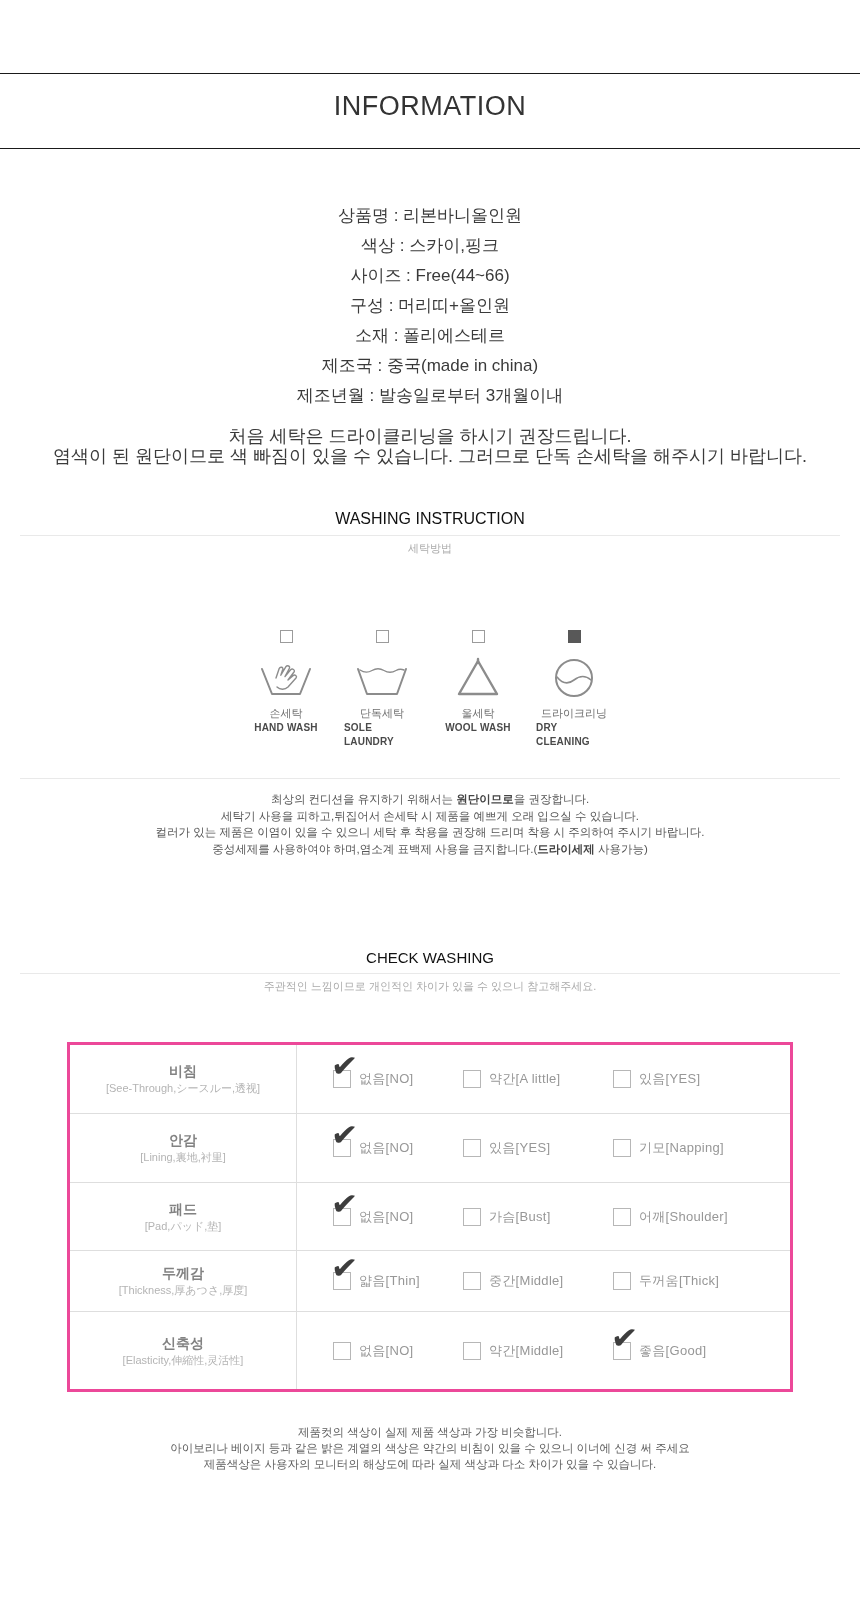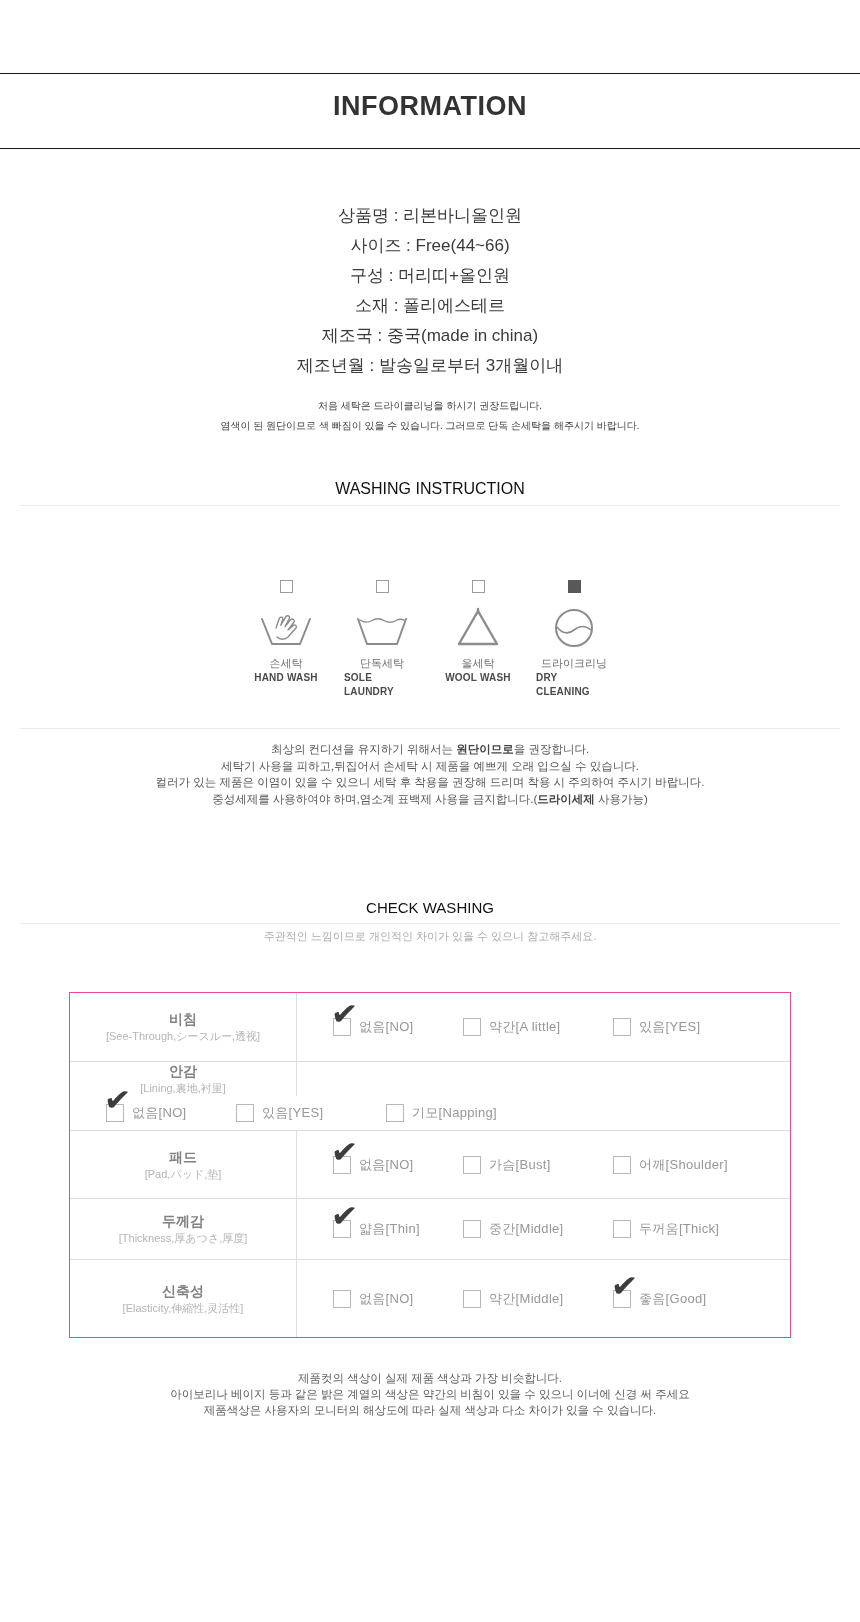--- a/index.html
+++ b/index.html
@@ -3,27 +3,27 @@
 <meta charset="utf-8">
 <style>
   html,body{margin:0;padding:0;background:#fff;}
   .page{
     position:relative;width:860px;height:1622px;margin:0 auto;background:#fff;
     font-family:"Liberation Sans","DejaVu Sans",sans-serif;color:#333;overflow:hidden;
   }
   .hr-dark{border:0;border-top:1px solid #1a1a1a;margin:0;}
   .hr-light{border:0;border-top:1px solid #e9e9e9;margin:0 20px;}
   .info-title{
-    text-align:center;font-size:27px;font-weight:bold;color:#333;
+    text-align:center;font-size:27px;font-weight:normal;color:#333;
     letter-spacing:.5px;padding:17px 0 26px;margin:0;
   }
   .spec-block{margin-top:52px;text-align:center;}
   .spec-line{font-size:17px;line-height:30px;color:#3a3a3a;}
   .notice-block{margin-top:15px;text-align:center;}
-  .notice-line{font-size:10px;line-height:20px;color:#3a3a3a;}
+  .notice-line{font-size:18px;line-height:20px;color:#3a3a3a;}
   .section-title{
     text-align:center;font-size:16px;color:#111;margin:0;
     font-weight:500;padding-bottom:7px;
   }
   .washing-title{margin-top:44px;}
   .sub-gray{font-size:11px;color:#ababab;text-align:center;margin-top:5px;}
   
   .wash-row{margin-top:74px;display:flex;justify-content:center;gap:20px;}
   .wash-col{width:76px;display:flex;flex-direction:column;align-items:center;}
   .wash-cb{width:11px;height:11px;border:1px solid #9b9b9b;background:#fff;margin-bottom:10px;}
@@ -31,25 +31,25 @@
   .wash-icon{height:50px;display:flex;align-items:center;justify-content:center;}
   .wash-ko{font-size:11px;color:#6e6e6e;line-height:16px;margin-top:2px;}
   .wash-en{font-size:10px;font-weight:bold;color:#4a4a4a;line-height:14px;letter-spacing:.2px;}
   .care-hr{margin-top:29px;}
   .care-block{margin-top:12px;text-align:center;}
   .care-line{font-size:11.5px;line-height:16.5px;color:#555;}
   .care-line b{color:#444;}
   
   .check-title{margin-top:92px;font-size:15px;}
   
-  .detail-table{width:720px;margin:48px auto 0;border:1px solid #ec4899;}
+  .detail-table{width:720px;margin:48px auto 0;border:3px solid #ec4899;}
   .dt-row{display:flex;border-bottom:1px solid #dedede;}
   .dt-row:last-child{border-bottom:0;}
   .dt-row:nth-child(1){height:68px;}
-  .dt-row:nth-child(2){height:68px;flex-direction:column;}
+  .dt-row:nth-child(2){height:68px;}
   .dt-row:nth-child(3){height:67px;}
   .dt-row:nth-child(4){height:60px;}
   .dt-row:nth-child(5){height:77px;}
   .dt-label{
     width:226px;border-right:1px solid #dedede;display:flex;flex-direction:column;
     align-items:center;justify-content:center;text-align:center;
   }
   .dt-label-ko{font-size:14px;color:#828282;font-weight:bold;line-height:19px;}
   .dt-label-sub{font-size:11px;color:#b4b4b4;line-height:15px;}
   .dt-opts{flex:1;display:flex;align-items:center;padding-left:36px;}
@@ -75,34 +75,36 @@
   <div style="margin-top:73px">
       <hr class="hr-dark">
     </div>
   <h1 class="info-title">INFORMATION</h1>
   <div>
       <hr class="hr-dark">
     </div>
 
   <div class="spec-block">
       <div class="spec-line">상품명 : 리본바니올인원</div>
+      <div class="spec-line">색상 : 스카이,핑크</div>
       <div class="spec-line">사이즈 : Free(44~66)</div>
       <div class="spec-line">구성 : 머리띠+올인원</div>
       <div class="spec-line">소재 : 폴리에스테르</div>
       <div class="spec-line">제조국 : 중국(made in china)</div>
       <div class="spec-line">제조년월 : 발송일로부터 3개월이내</div>
     </div>
 
   <div class="notice-block">
       <div class="notice-line">처음 세탁은 드라이클리닝을 하시기 권장드립니다.</div>
       <div class="notice-line">염색이 된 원단이므로 색 빠짐이 있을 수 있습니다. 그러므로 단독 손세탁을 해주시기 바랍니다.</div>
     </div>
 
   <h2 class="section-title washing-title">WASHING INSTRUCTION</h2>
   <hr class="hr-light">
+  <div class="sub-gray">세탁방법</div>
 
   <div class="wash-row">
       <div class="wash-col">
         <span class="wash-cb"></span>
         <span class="wash-icon">
           <svg width="56" height="44" viewBox="0 0 56 44" fill="none" stroke="#8c8c8c" stroke-width="2" stroke-linecap="round" stroke-linejoin="round">
             <path d="M4 13 L14 38 H42 L52 13"></path>
             <path stroke-width="1.4" d="M19 31 c3 3 8 3 11 0 l8 -9 c1.5 -1.8 -1 -4 -3 -2.4 l-5 4.4 6 -8 c1.4 -2 -1.6 -4 -3.4 -2.2 l-5.6 6.8 4.4 -8.4 c1 -2 -2 -3.4 -3.6 -1.4 l-5 8.4 2 -6 c.6 -2 -2.6 -3 -3.6 -.6 l-3.2 9.4"></path>
           </svg>
         </span>

